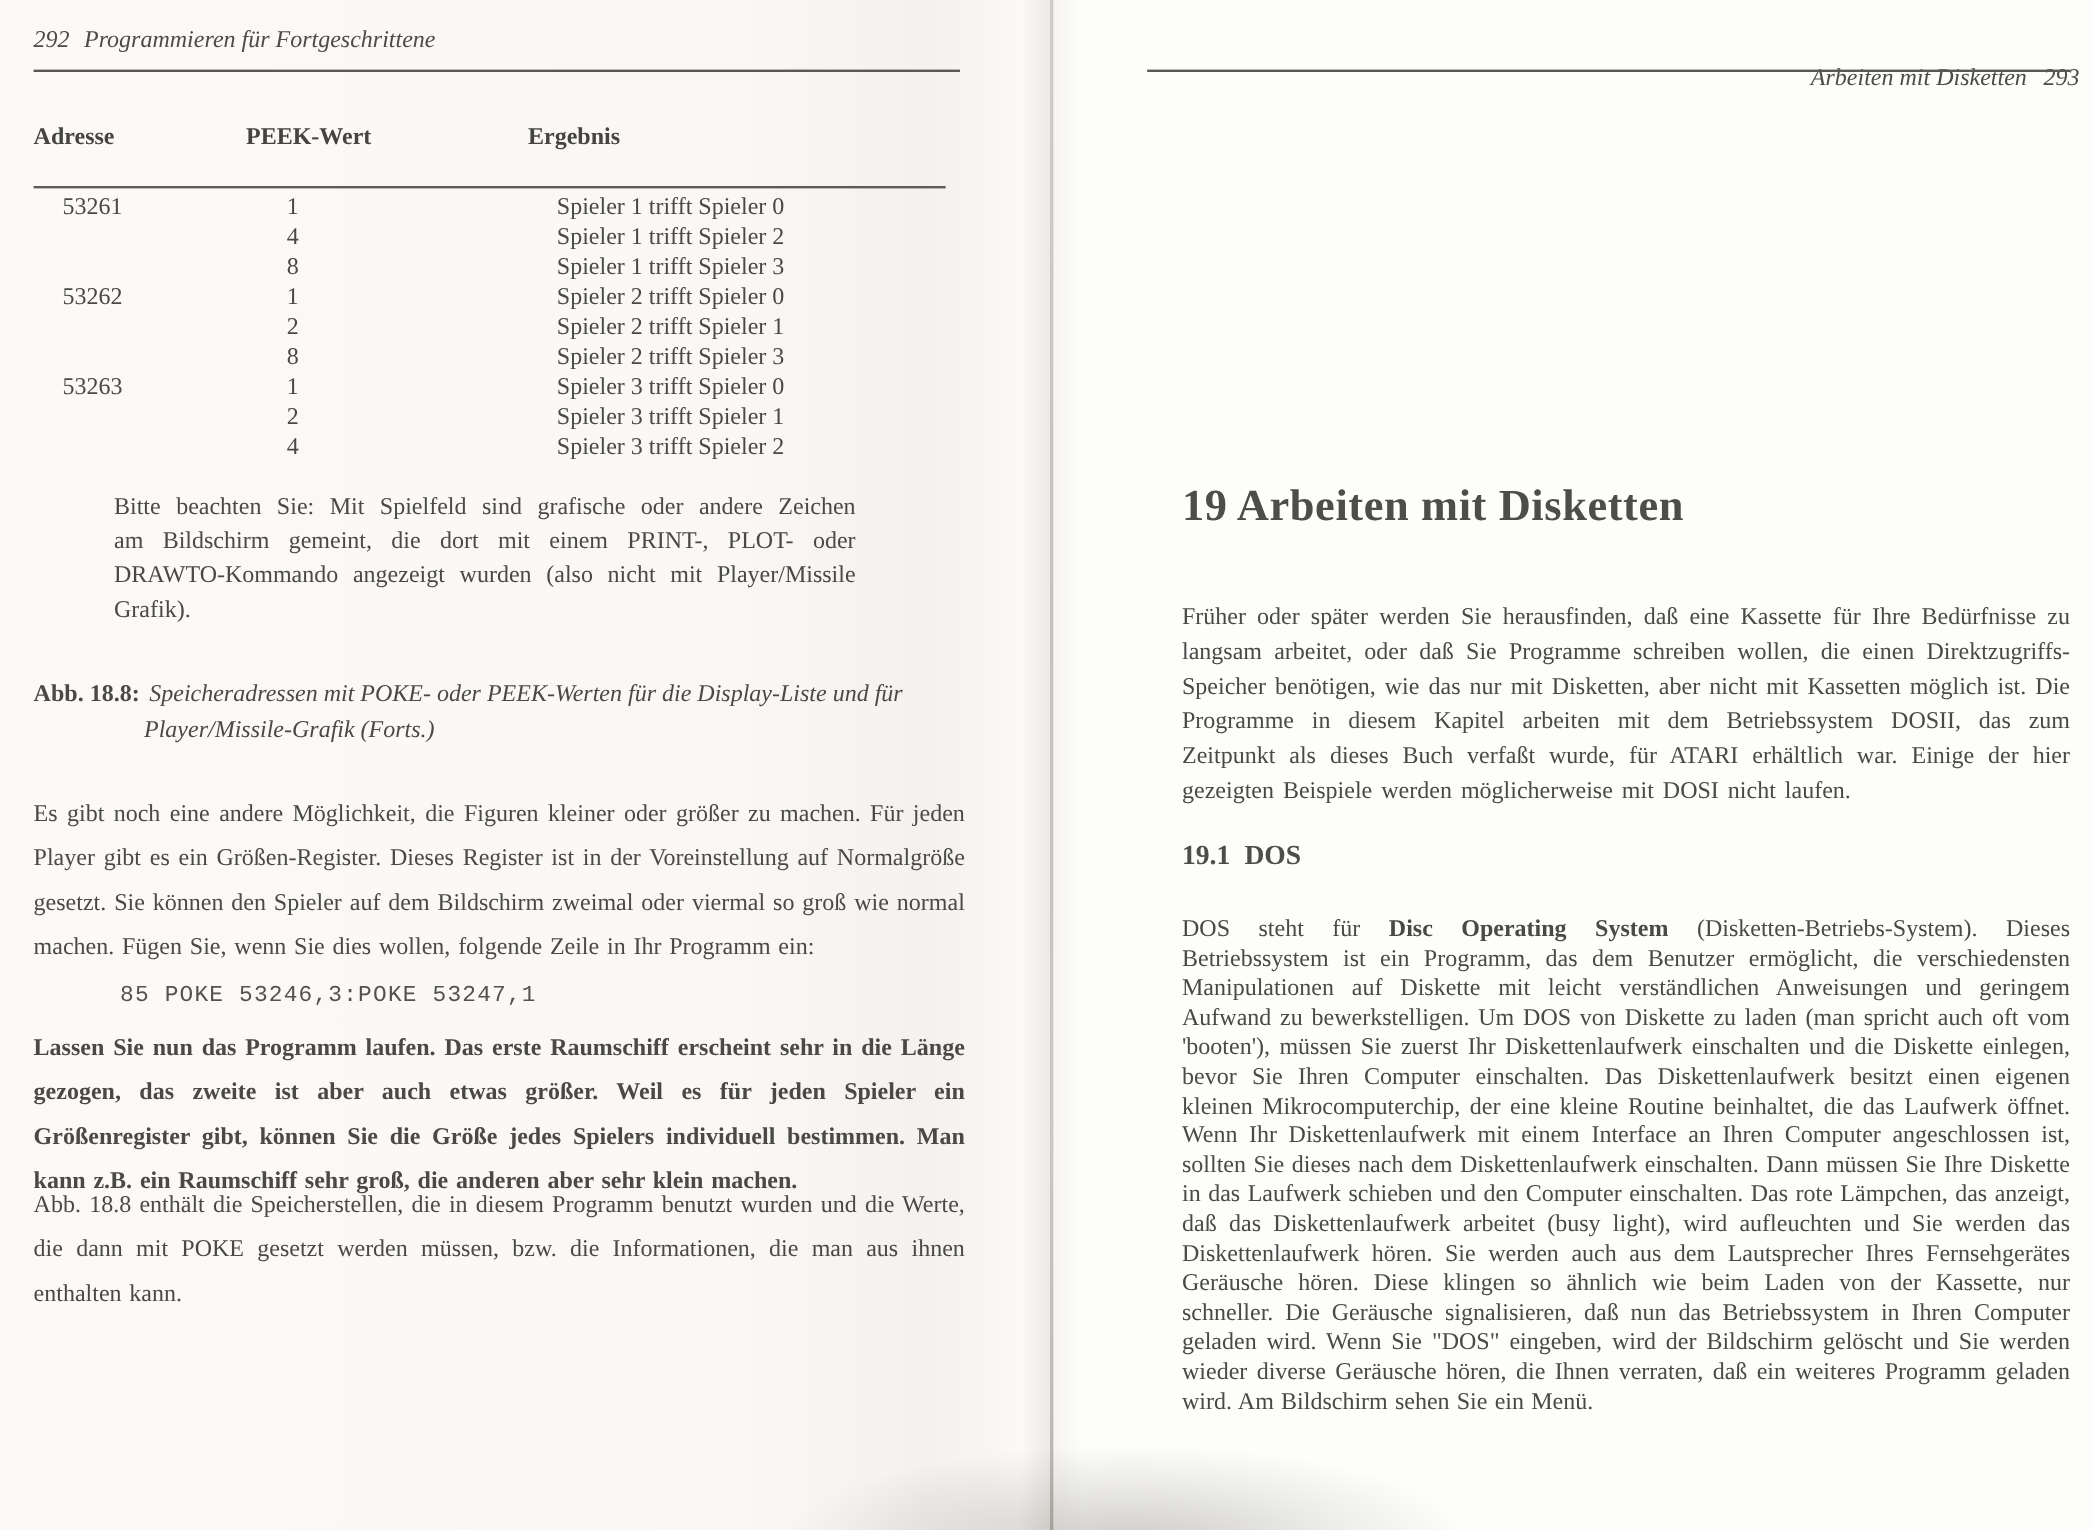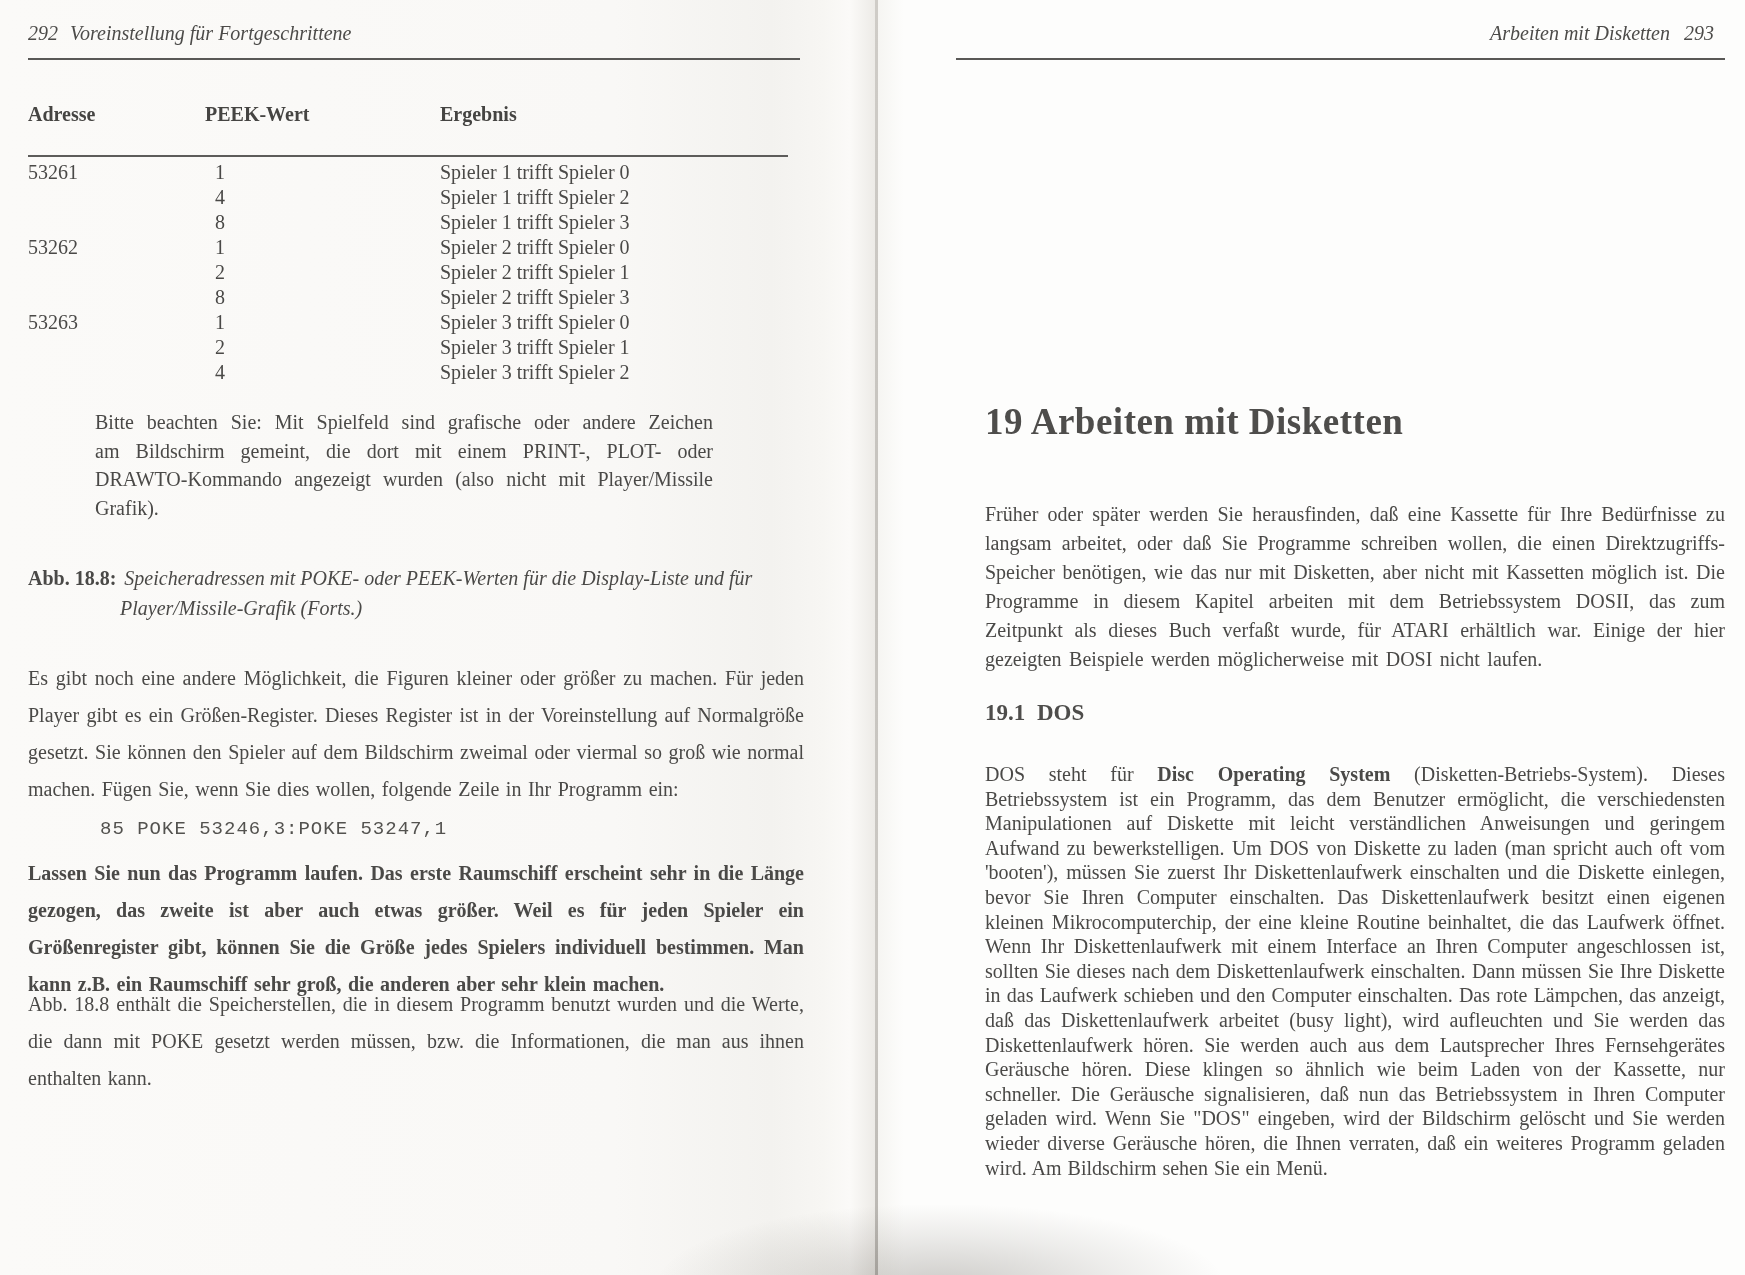--- a/index.html
+++ b/index.html
@@ -84,21 +84,21 @@
   .peek-table .thead span { position: absolute; top: 8px; }
   .col-addr   { left: 0; }
   .col-peek   { left: 177px; }
   .col-result { left: 412px; }
   .peek-table .t-rule {
     position: absolute; top: 60px; left: 0;
     width: 760px; height: 2px; background: #5d5c5a;
   }
   .peek-table .tbody { position: absolute; top: 66px; left: 0; width: 762px; }
   .peek-table .trow { position: relative; height: 25px; }
-  .peek-table .trow span { position: absolute; top: 0; white-space: nowrap; }
+  .peek-table .trow span { position: absolute; top: 0; white-space: nowrap; margin-left: 24px; }
   .peek-table .trow .val { left: 187px; }
 
   .note-paragraph {
     left: 95px; top: 408px;
     width: 618px;
     line-height: 28.5px;
     word-spacing: 5px;
   }
   .figure-caption {
     position: absolute;
@@ -120,21 +120,21 @@
     font-family: "Liberation Mono", monospace;
     font-size: 19px;
     letter-spacing: 1px;
     color: #53524f;
     white-space: pre;
   }
   .lp-para-2 { left: 28px; top: 855px;  width: 776px; font-weight: bold; }
   .lp-para-3 { left: 28px; top: 986px;  width: 776px; }
 
   
-  .rp-header { right: 31px; }
+  .rp-header { right: 12px; margin-top: 32px; }
   .rp-header .pgnum { margin-left: 14px; font-style: italic; }
   .rp-rule { left: 78px; top: 58px; width: 769px; }
 
   .chapter-heading {
     position: absolute;
     left: 107px; top: 400px;
     font-size: 37px;
     font-weight: bold;
     color: #4e4d4b;
     white-space: nowrap;
@@ -164,21 +164,21 @@
   .rp-dos .bold-term { font-weight: bold; }
 </style>
 </head>
 <body>
 
 <div class="spread">
 
   <div class="left-page">
 
     <div class="running-header lp-header">
-      <span class="pgnum">292</span><span>Voreinstellung für Fortgeschrittene</span>
+      <span class="pgnum">292</span><span>Programmieren für Fortgeschrittene</span>
     </div>
     <div class="header-rule lp-rule"></div>
 
     <div class="peek-table">
       <div class="thead">
         <span class="col-addr">Adresse</span>
         <span class="col-peek">PEEK-Wert</span>
         <span class="col-result">Ergebnis</span>
       </div>
       <div class="t-rule"></div>

